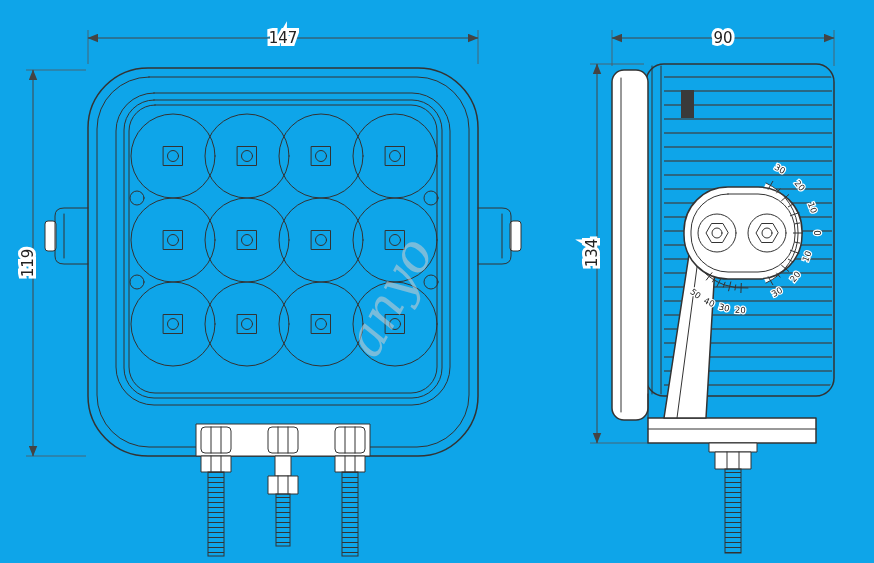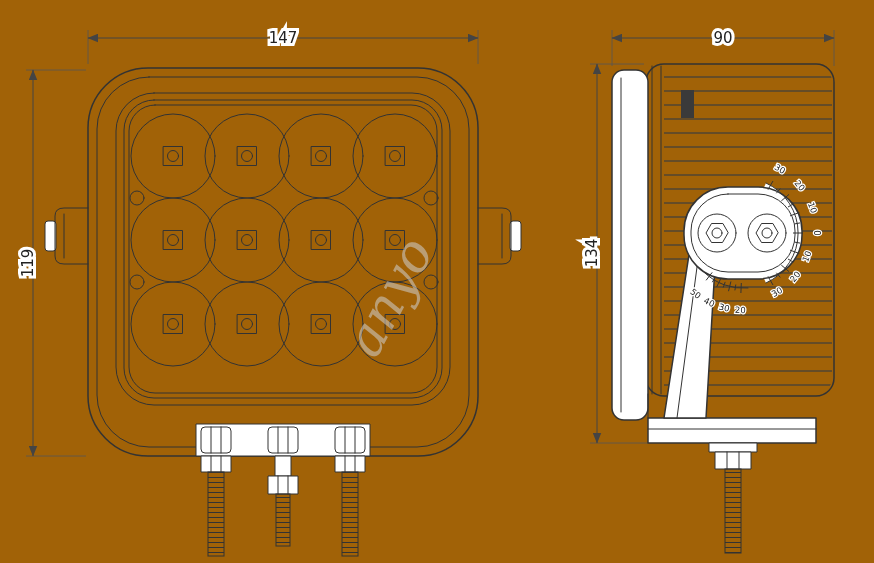--- a/index.html
+++ b/index.html
@@ -1,16 +1,16 @@
 <!DOCTYPE html>
 <html><head>
 <meta charset="utf-8">
 <style>
   html,body{margin:0;padding:0;background:#fff;}
-  .canvas{position:relative;width:874px;height:563px;background:#a16207;overflow:hidden;}
+  .canvas{position:relative;width:874px;height:563px;background:#0ea5e9;overflow:hidden;}
   svg{position:absolute;left:0;top:0;}
   .ln{fill:none;stroke:#333;stroke-width:1.5;stroke-linejoin:round;stroke-linecap:round;}
   .thin{stroke-width:1;}
   .wfill{fill:#ffffff;stroke:#333;stroke-width:1.5;stroke-linejoin:round;}
   .wthin{fill:#ffffff;stroke:#333;stroke-width:1;stroke-linejoin:round;}
   .dim{stroke:#444;stroke-width:1;fill:none;}
   .ext{stroke:#555;stroke-width:.8;fill:none;}
   .tick{stroke:#333;stroke-width:1;}
   text.dim-label{font:15px "DejaVu Sans",sans-serif;fill:#222;paint-order:stroke;stroke:#ffffff;stroke-width:6px;text-anchor:middle;}
   text.scale{font:8.5px "DejaVu Sans",sans-serif;fill:#222;paint-order:stroke;stroke:#ffffff;stroke-width:2.5px;text-anchor:middle;}

